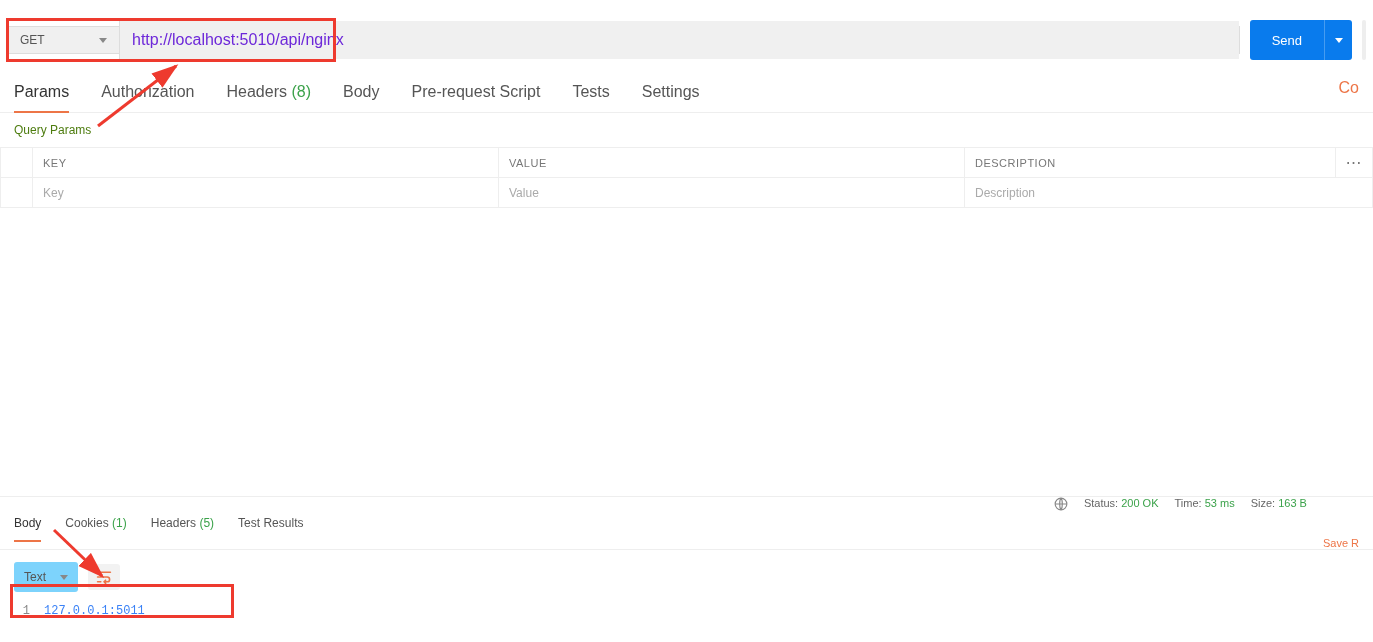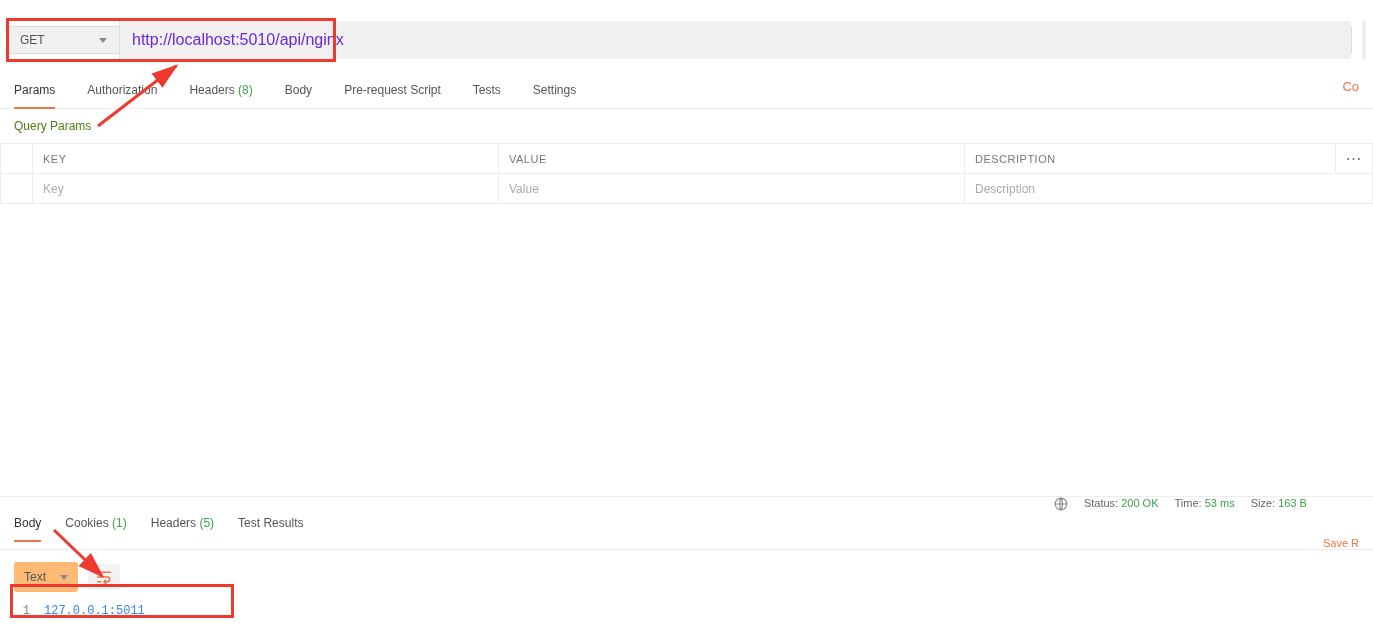--- a/index.html
+++ b/index.html
@@ -97,36 +97,36 @@
   .req-tabs {
     display: flex;
     align-items: center;
     border-bottom: 1px solid #eee;
     padding: 14px 14px 0 14px;
     gap: 0;
   }
   .req-tab {
     padding: 8px 0 10px;
     margin-right: 32px;
-    font-size: 12px;
+    font-size: 16px;
     color: #555;
     cursor: pointer;
     border-bottom: 2px solid transparent;
     position: relative;
     top: 1px;
   }
   .req-tab.active {
     color: #333;
     border-bottom-color: #ED7547;
   }
   .tab-count { color: #3BA24A; }
   .tabs-right {
     margin-left: auto;
     color: #ED7547;
-    font-size: 13px;
+    font-size: 16px;
     padding-bottom: 10px;
   }
 
   .query-params-label {
     padding: 10px 14px;
     font-size: 12px;
     color: #4d7c0f;
   }
 
   
@@ -215,21 +215,21 @@
     color: #555;
     cursor: pointer;
   }
   .view-seg .seg-btn.active {
     background: #fff;
     box-shadow: inset 0 -2px 0 #ED7547;
   }
   .lang-sel {
     display: flex;
     align-items: center;
-    background: #fdba74;
+    background: #7dd3fc;
     padding: 8px 10px;
     border-radius: 3px;
     font-size: 12px;
     color: #555;
     margin-right: 10px;
     cursor:pointer;
     gap:14px;
   }
   .wrap-btn {
     background: #f2f2f2;
@@ -273,20 +273,26 @@
 </head>
 <body>
 
 <div class="request-bar">
   <div class="method-url-wrap">
     <div class="method-select">
       <span>GET</span>
       <span class="caret"></span>
     </div>
     <input class="url-input" type="text" value="http://localhost:5010/api/nginx" style="">
+  </div>
+  <div class="send-btn-group">
+    <button class="send-btn">Send</button>
+    <button class="send-caret">
+      <span class="caret-w"></span>
+    </button>
   </div>
   <div class="grip"></div>
 </div>
 
 <div class="req-tabs">
   <div class="req-tab active">Params</div>
   <div class="req-tab">Authorization</div>
   <div class="req-tab">
     <span>Headers</span>
     <span class="tab-count">(8)</span>

